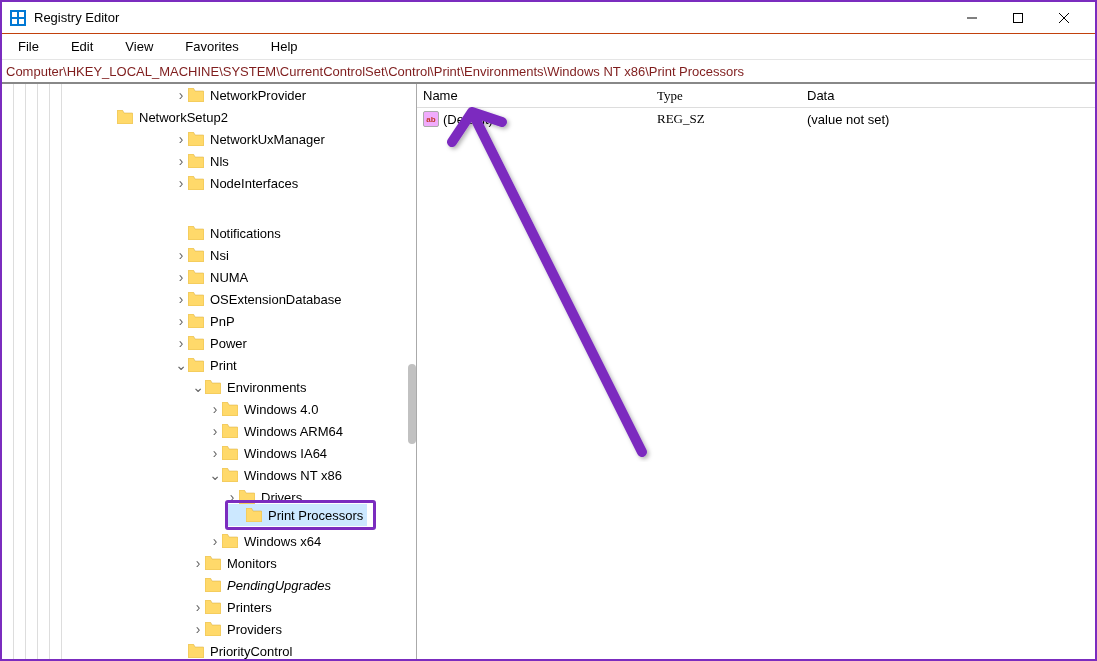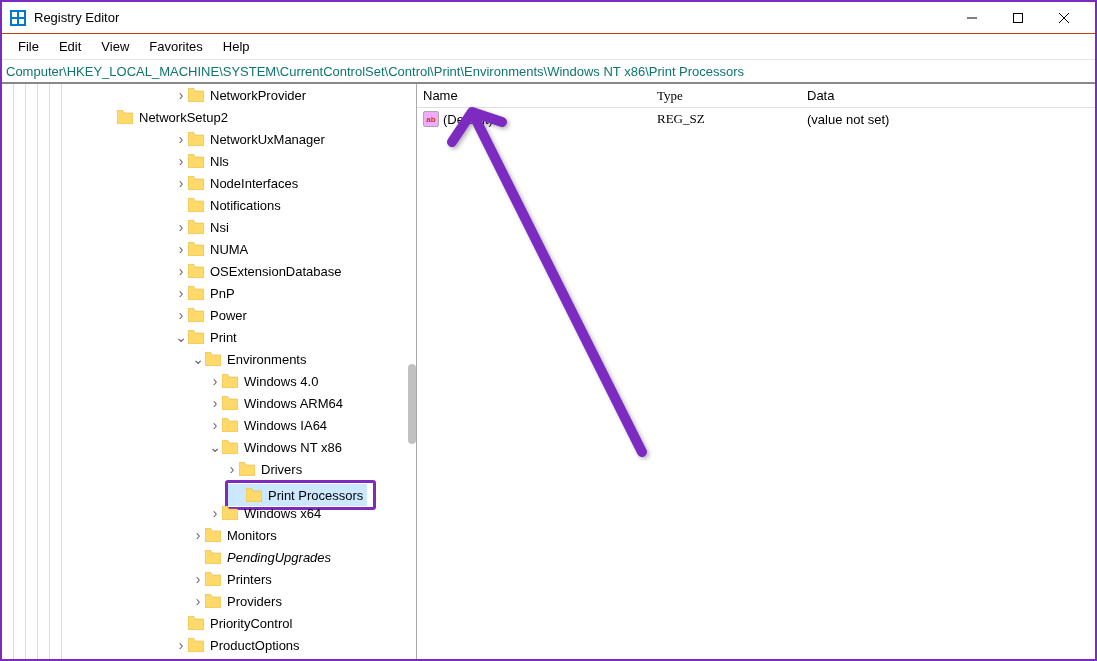--- a/index.html
+++ b/index.html
@@ -2,23 +2,23 @@
 <html><head>
 <meta charset="utf-8">
 <style>
 * { margin: 0; padding: 0; box-sizing: border-box; font-family: "Segoe UI", Tahoma, sans-serif; font-size: 13px; }
 body { background: #fff; width: 1097px; height: 661px; border: 2px solid #7b2cbf; overflow: hidden; position: relative; }
 .titlebar { height: 32px; display: flex; align-items: center; padding: 0 8px; border-bottom: 1px solid #c2410c; }
 .titlebar .appicon { width: 16px; height: 16px; margin-right: 8px; }
 .titlebar .title { flex: 1; font-size: 13px; color: #000; }
 .winbtns { display: flex; gap: 0; }
 .winbtn { width: 46px; height: 30px; display: flex; align-items: center; justify-content: center; cursor: default; }
-.menubar { height: 26px; display: flex; align-items: center; padding: 0 6px; border-bottom: 1px solid #e5e5e5; gap: 0; }
+.menubar { height: 26px; display: flex; align-items: center; padding: 0 6px; border-bottom: 1px solid #e5e5e5; gap: 12px; }
 .menubar span { padding: 2px 10px; color: #000; }
-.addressbar { height: 24px; display: flex; align-items: center; padding: 0 4px; border-bottom: 2px solid #888; font-size: 13px; color: #0f766e; white-space: nowrap; overflow: hidden; }
+.addressbar { height: 24px; display: flex; align-items: center; padding: 0 4px; border-bottom: 2px solid #888; font-size: 13px; color: #7f1d1d; white-space: nowrap; overflow: hidden; }
 .content { display: flex; height: calc(661px - 32px - 26px - 24px - 4px); }
 .tree { width: 415px; border-right: 1px solid #aaa; overflow: hidden; position: relative; }
 .scroll-thumb { position: absolute; right: 0; top: 280px; width: 8px; height: 80px; background: #c1c1c1; border-radius: 4px; }
 .details { flex: 1; padding: 0; }
 .details-header { display: flex; border-bottom: 1px solid #ddd; height: 24px; align-items: center; }
 .col-name { width: 240px; padding-left: 6px; }
 .col-type { width: 150px; font-family: Liberation Serif, serif; }
 .col-data { flex: 1; }
 .details-row { display: flex; height: 22px; align-items: center; }
 .details-row .col-name { display: flex; align-items: center; gap: 4px; }
@@ -127,21 +127,21 @@
       </div>
       <div style="padding-left: 172px; position: relative; height: 22px; display: flex; align-items: center;">
         <div class="tree-node">
           <span class="expander" style="font-size: 14px;">›</span>
           <span class="folder-icon"><svg viewBox="0 0 16 14">
               <path d="M0 2 L0 13 Q0 14 1 14 L15 14 Q16 14 16 13 L16 4 Q16 3 15 3 L7 3 L6 1 Q5.5 0 5 0 L1 0 Q0 0 0 1 Z" fill="#ffd96a" stroke="#d4a83a" stroke-width="0.5"></path>
             </svg></span>
           <span class="tree-label">NodeInterfaces</span>
         </div>
       </div>
-      <div style="padding-left: 172px; position: relative; height: 22px; display: flex; align-items: center;">
+      <div style="padding-left: 172px; position: relative; height: 22px; display: flex; align-items: center; margin-top: 28px;">
         <div class="tree-node">
           <span class="expander" style="font-size: 14px;"></span>
           <span class="folder-icon"><svg viewBox="0 0 16 14">
               <path d="M0 2 L0 13 Q0 14 1 14 L15 14 Q16 14 16 13 L16 4 Q16 3 15 3 L7 3 L6 1 Q5.5 0 5 0 L1 0 Q0 0 0 1 Z" fill="#ffd96a" stroke="#d4a83a" stroke-width="0.5"></path>
             </svg></span>
           <span class="tree-label">Notifications</span>
         </div>
       </div>
       <div style="padding-left: 172px; position: relative; height: 22px; display: flex; align-items: center;">
         <div class="tree-node">
@@ -244,21 +244,21 @@
       </div>
       <div style="padding-left: 223px; position: relative; height: 22px; display: flex; align-items: center;">
         <div class="tree-node">
           <span class="expander" style="font-size: 14px;">›</span>
           <span class="folder-icon"><svg viewBox="0 0 16 14">
               <path d="M0 2 L0 13 Q0 14 1 14 L15 14 Q16 14 16 13 L16 4 Q16 3 15 3 L7 3 L6 1 Q5.5 0 5 0 L1 0 Q0 0 0 1 Z" fill="#ffd96a" stroke="#d4a83a" stroke-width="0.5"></path>
             </svg></span>
           <span class="tree-label">Drivers</span>
         </div>
       </div>
-      <div style="padding-left: 223px; position: relative; height: 22px; display: flex; align-items: flex-start;">
+      <div style="padding-left: 223px; position: relative; height: 22px; display: flex; align-items: flex-end;">
         <span class="selected-wrap">
           <div class="tree-node" style="padding: 0px 4px;">
             <span class="expander" style="font-size: 14px;"></span>
             <span class="folder-icon"><svg viewBox="0 0 16 14">
                 <path d="M0 2 L0 13 Q0 14 1 14 L15 14 Q16 14 16 13 L16 4 Q16 3 15 3 L7 3 L6 1 Q5.5 0 5 0 L1 0 Q0 0 0 1 Z" fill="#ffd96a" stroke="#d4a83a" stroke-width="0.5"></path>
               </svg></span>
             <span class="tree-label">Print Processors</span>
           </div>
         </span>
       </div>

